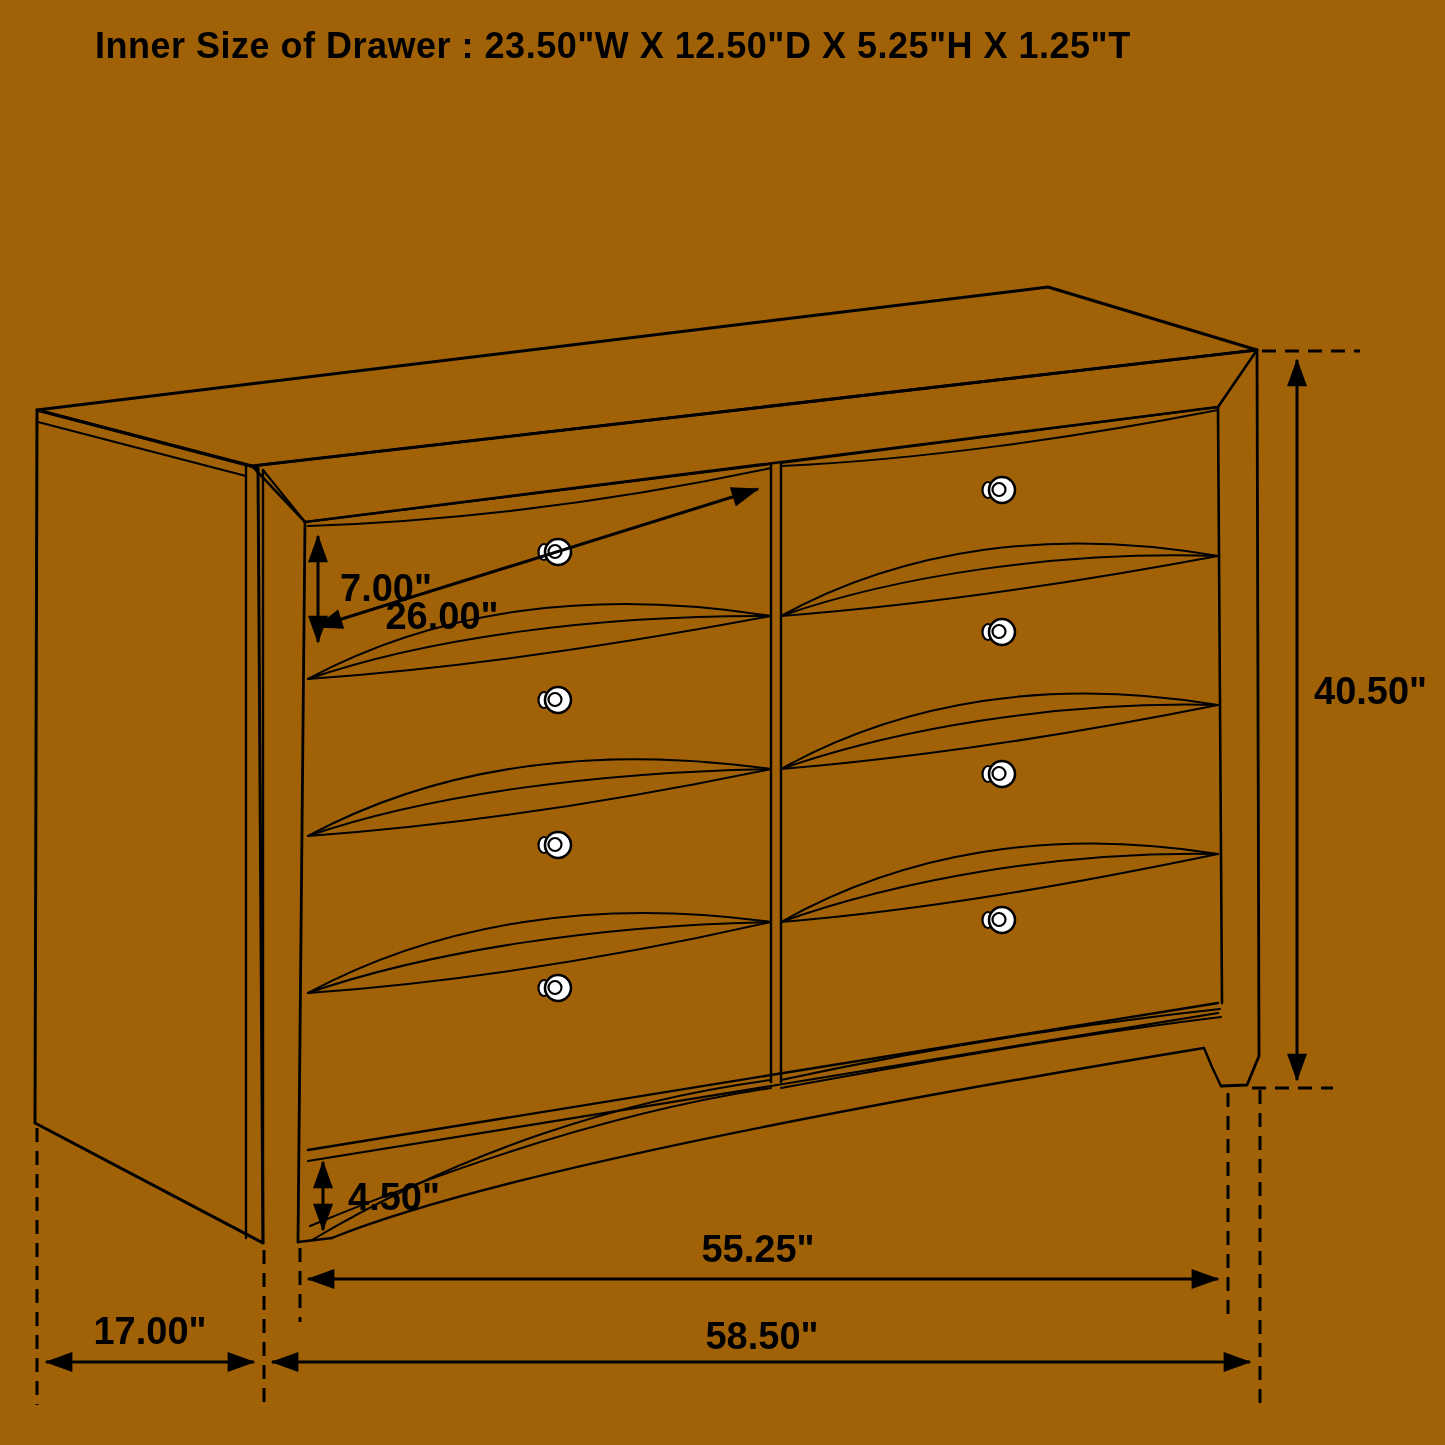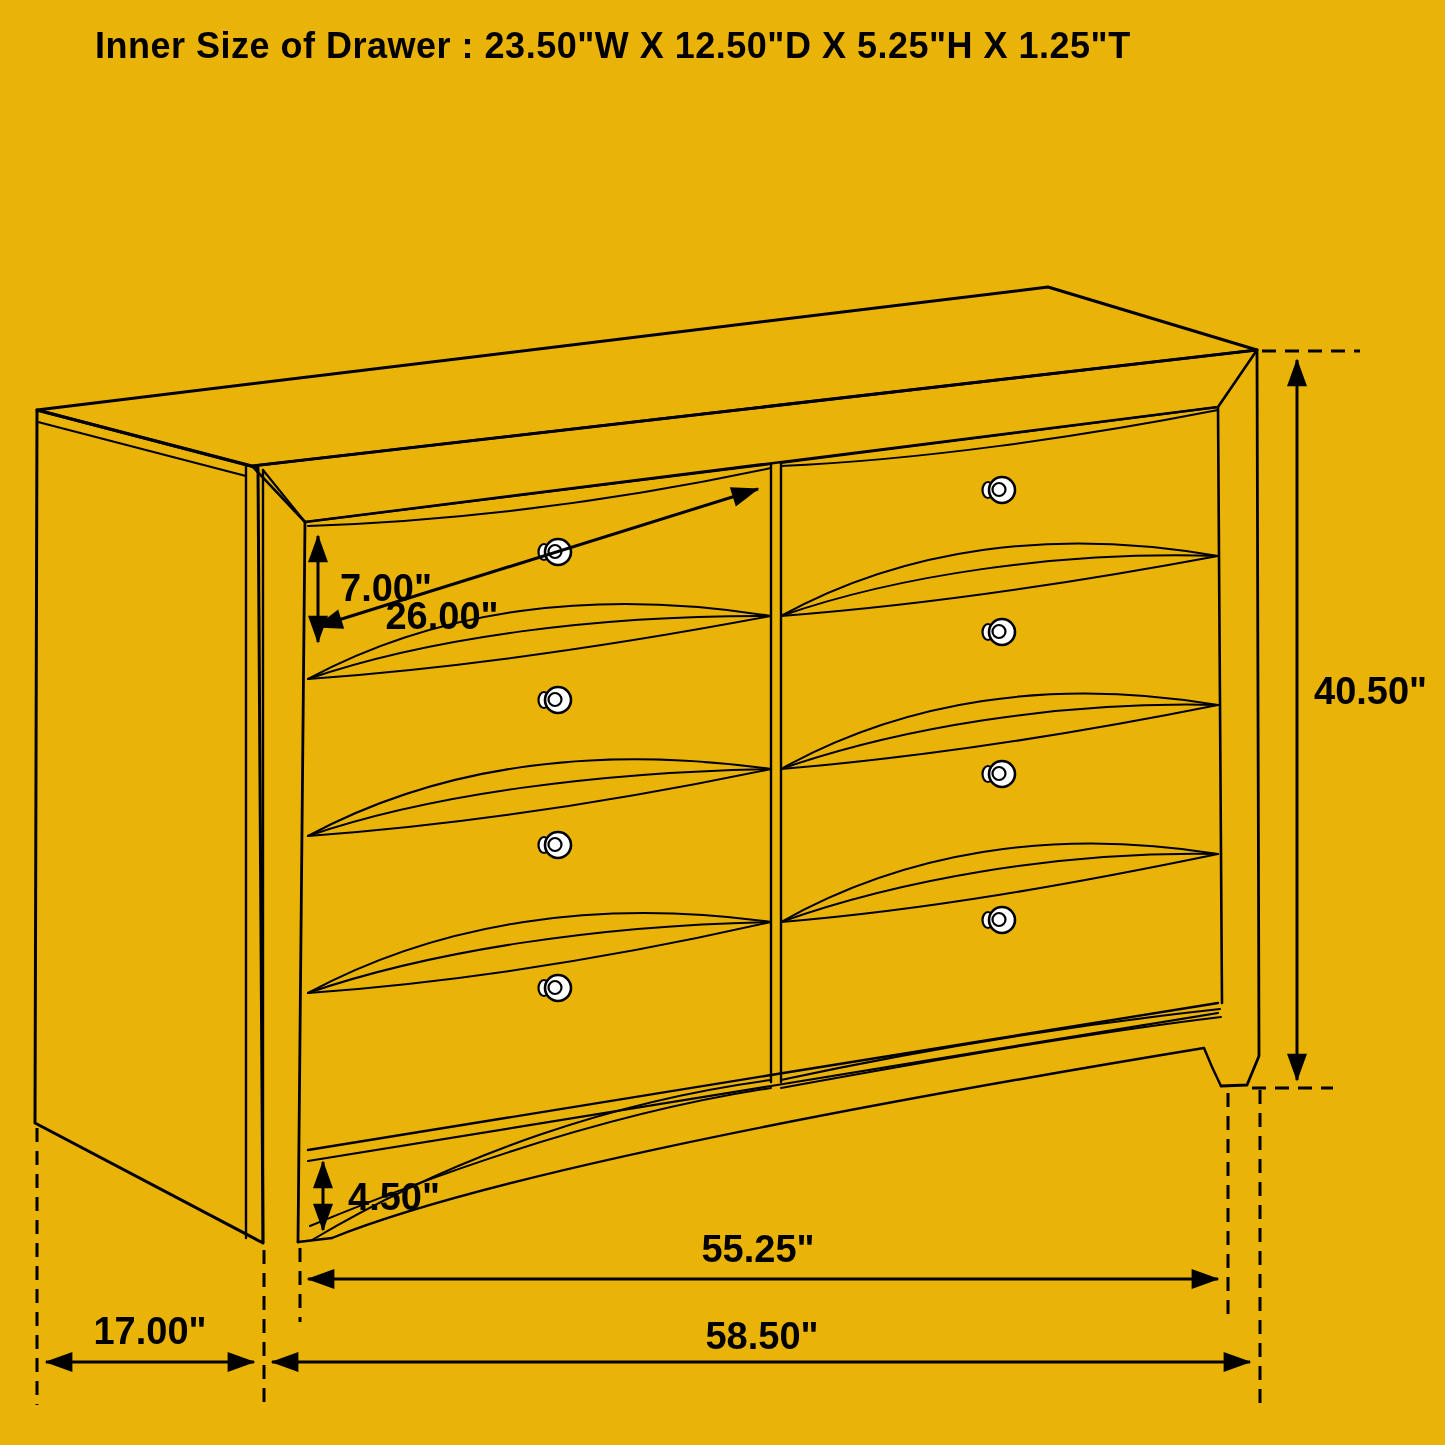--- a/index.html
+++ b/index.html
@@ -1,17 +1,17 @@
 <!DOCTYPE html>
 <html><head>
 <meta charset="utf-8">
 <style>
   html,body{margin:0;padding:0;background:#ffffff;}
   .stage{
-    position:relative;width:1445px;height:1445px;background:#eab308;
+    position:relative;width:1445px;height:1445px;background:#a16207;
     font-family:"Liberation Sans", sans-serif;overflow:hidden;text-align:right;
   }
   svg{display:block}
   text{font-family:"Liberation Sans", sans-serif;fill:#000;}
   .dim-label{font-weight:bold;font-size:38px;}
   .title-label{font-weight:bold;font-size:36px;letter-spacing:.5px;}
   .ink{stroke:#000;fill:none;}
 </style>
 </head>
 <body>

